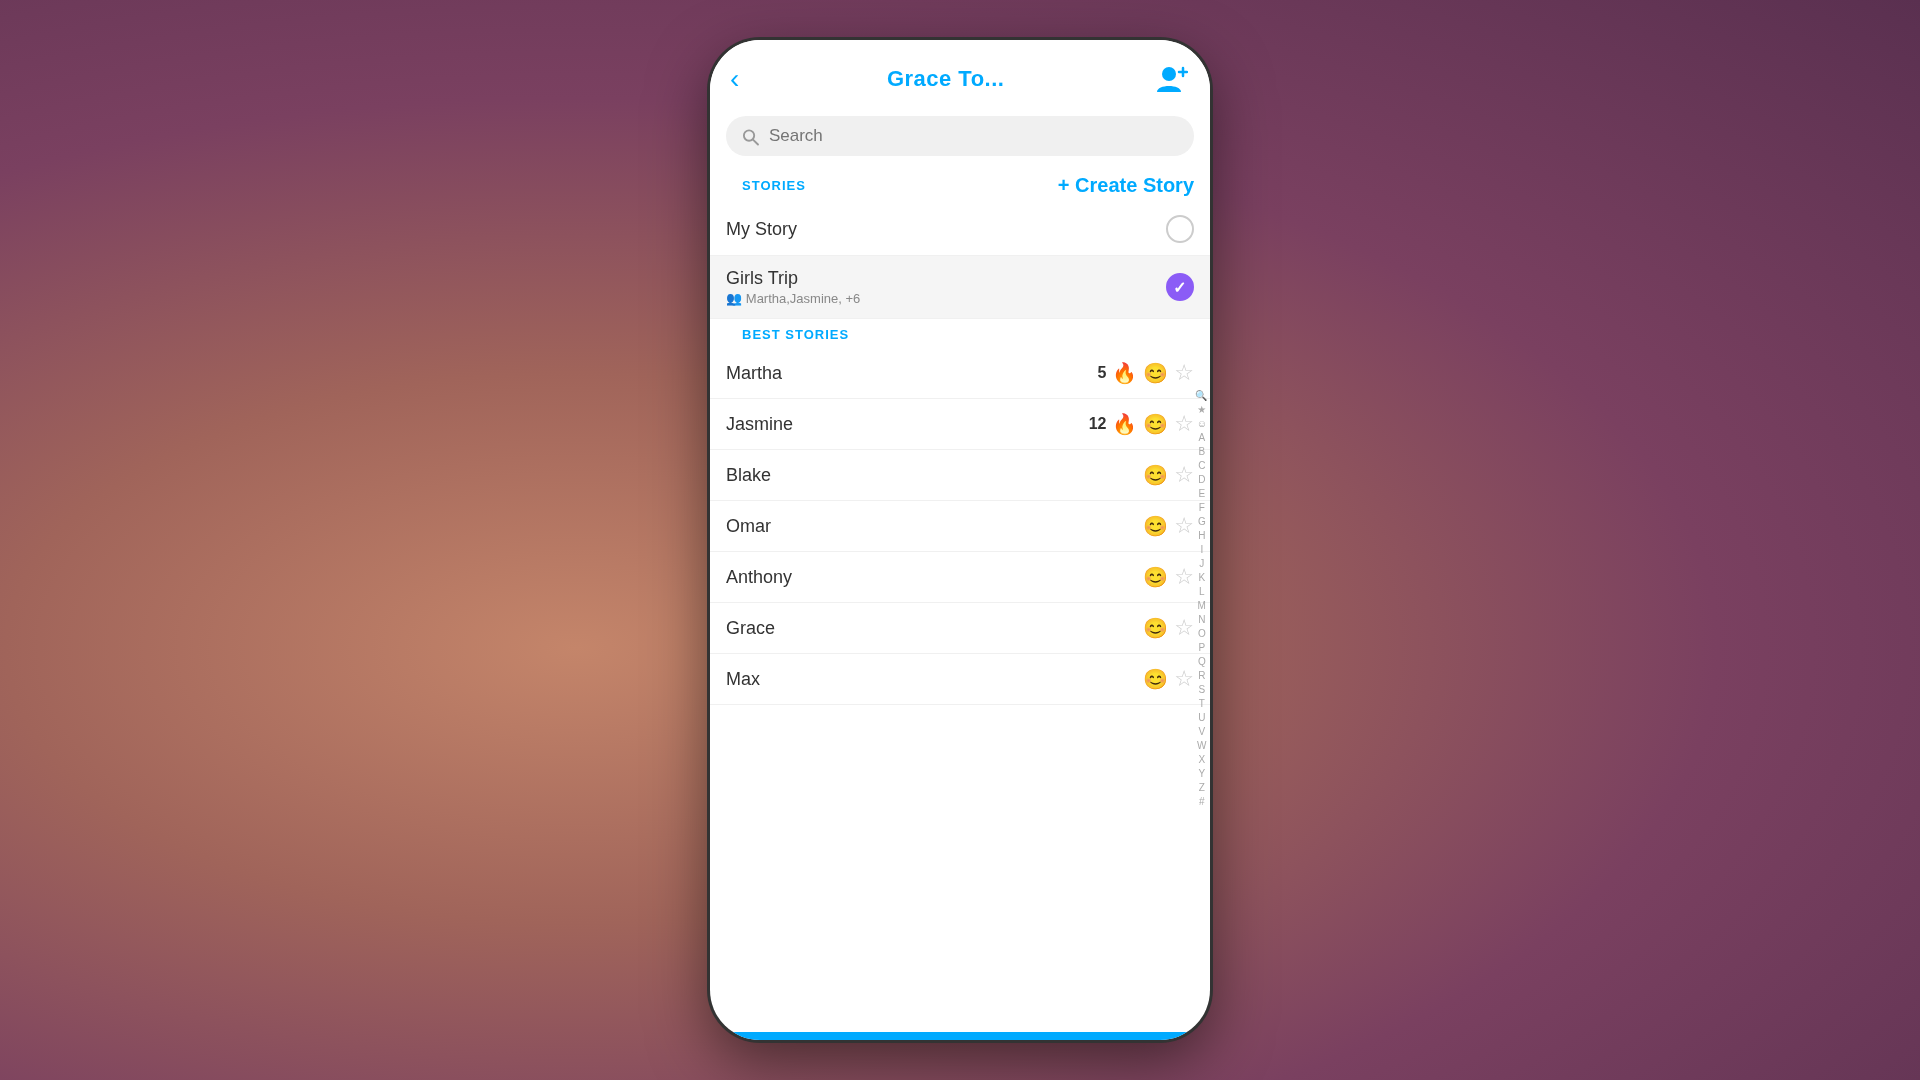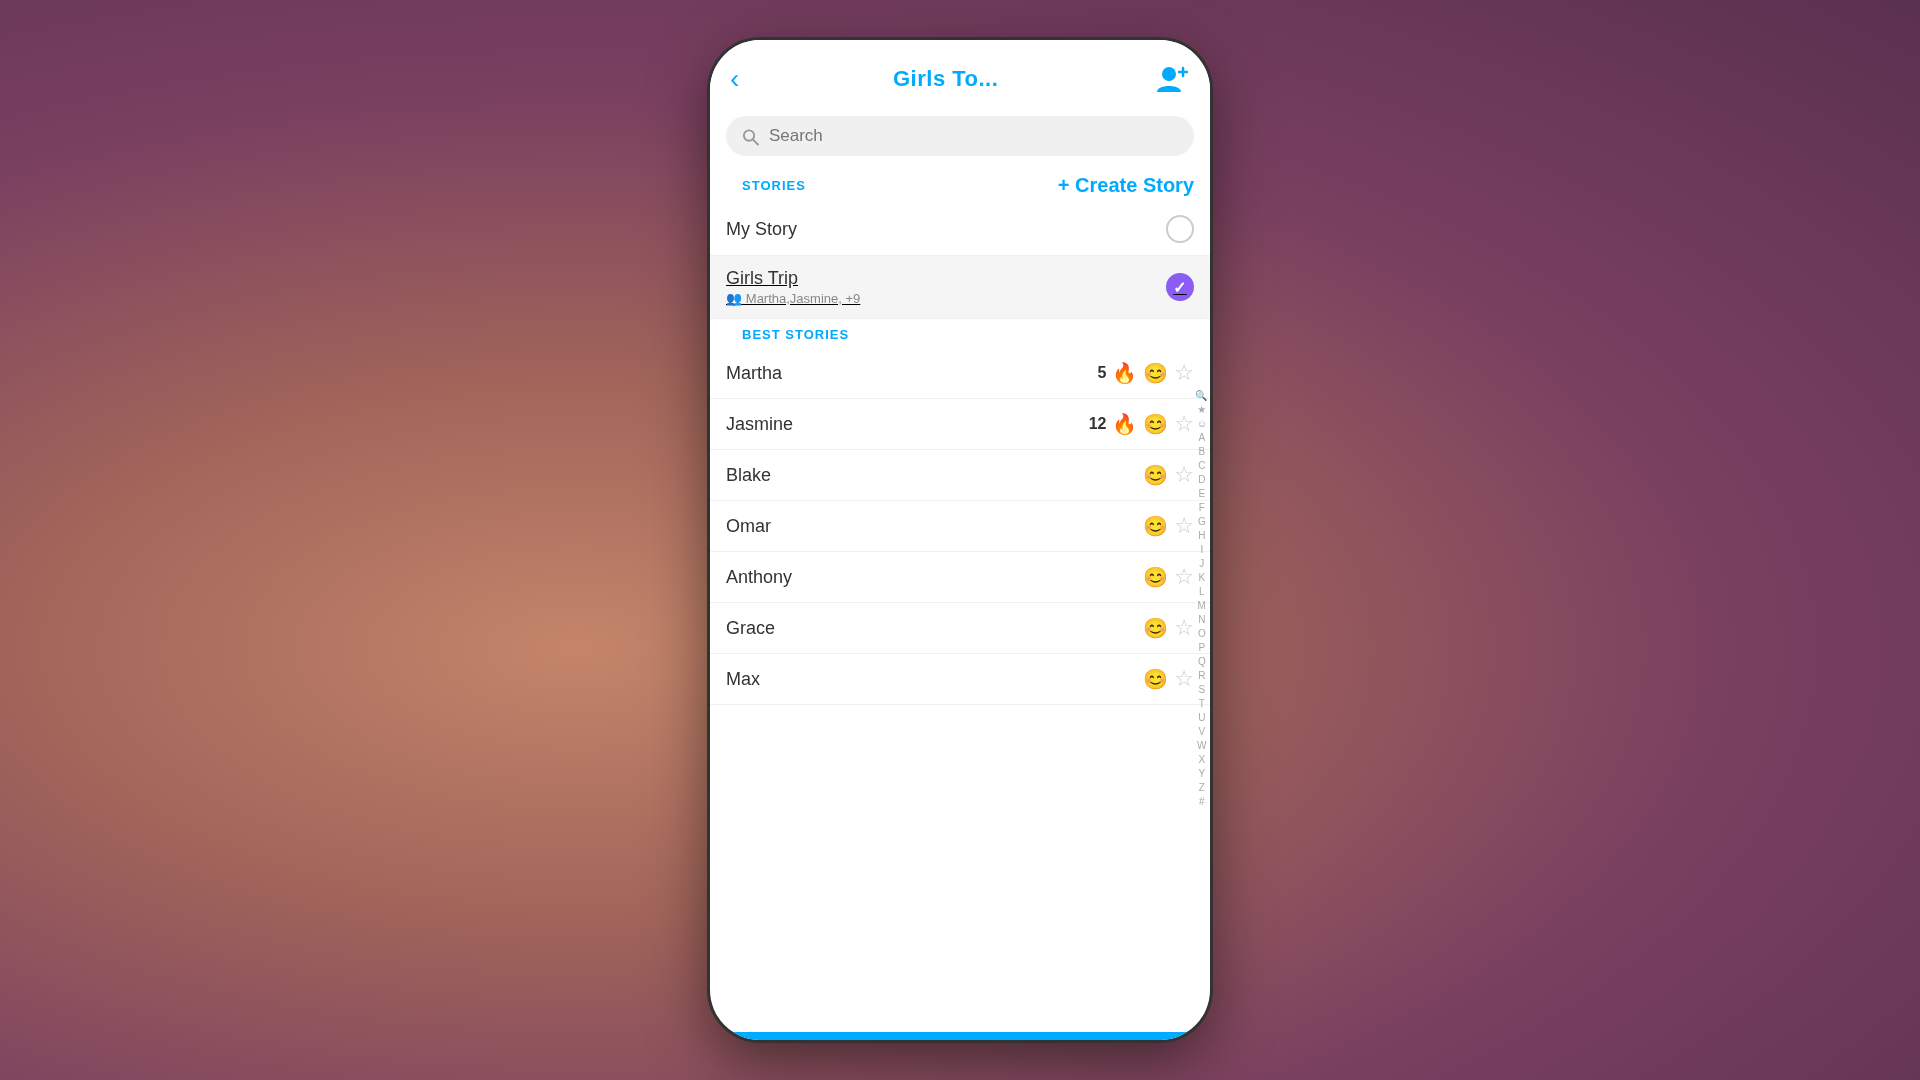--- a/index.html
+++ b/index.html
@@ -134,21 +134,20 @@
       display: flex;
       align-items: center;
       padding: 12px 16px;
       background: #fff;
       border-bottom: 1px solid #f0f0f0;
       cursor: pointer;
     }
 
     .list-item.selected {
       background: #f5f5f5;
-      text-decoration: underline;
     }
 
     .item-info {
       flex: 1;
     }
 
     .item-name {
       font-size: 18px;
       font-weight: 500;
       color: #333;
@@ -232,21 +231,21 @@
 </head>
 <body>
 
 <div class="bg-blur"></div>
 
 <div class="phone-container">
   <div class="phone-screen">
 
     <div class="header">
       <span class="back-btn">‹</span>
-      <span class="header-title">Girls To...</span>
+      <span class="header-title">Grace To...</span>
       <div class="add-friend-btn">
         <svg width="34" height="34" viewBox="0 0 34 34">
           <circle cx="15" cy="12" r="7" fill="#00AAFF"></circle>
           <path d="M3 30 C3 22 27 22 27 30" fill="#00AAFF"></path>
           <line x1="29" y1="6" x2="29" y2="14" stroke="#00AAFF" stroke-width="2.5" stroke-linecap="round"></line>
           <line x1="25" y1="10" x2="33" y2="10" stroke="#00AAFF" stroke-width="2.5" stroke-linecap="round"></line>
         </svg>
       </div>
     </div>
 
@@ -269,21 +268,21 @@
         <div class="item-info">
           <div class="item-name">My Story</div>
         </div>
         <div class="radio-btn"></div>
       </div>
 
 
       <div class="list-item selected">
         <div class="item-info">
           <div class="item-name">Girls Trip</div>
-          <div class="item-subtitle">👥 Martha,Jasmine, +9</div>
+          <div class="item-subtitle">👥 Martha,Jasmine, +6</div>
         </div>
         <div class="radio-btn checked"></div>
       </div>
 
       <div class="section-header">
         <span class="section-label">BEST STORIES</span>
       </div>
 
       <div class="list-item">
         <div class="item-info">

